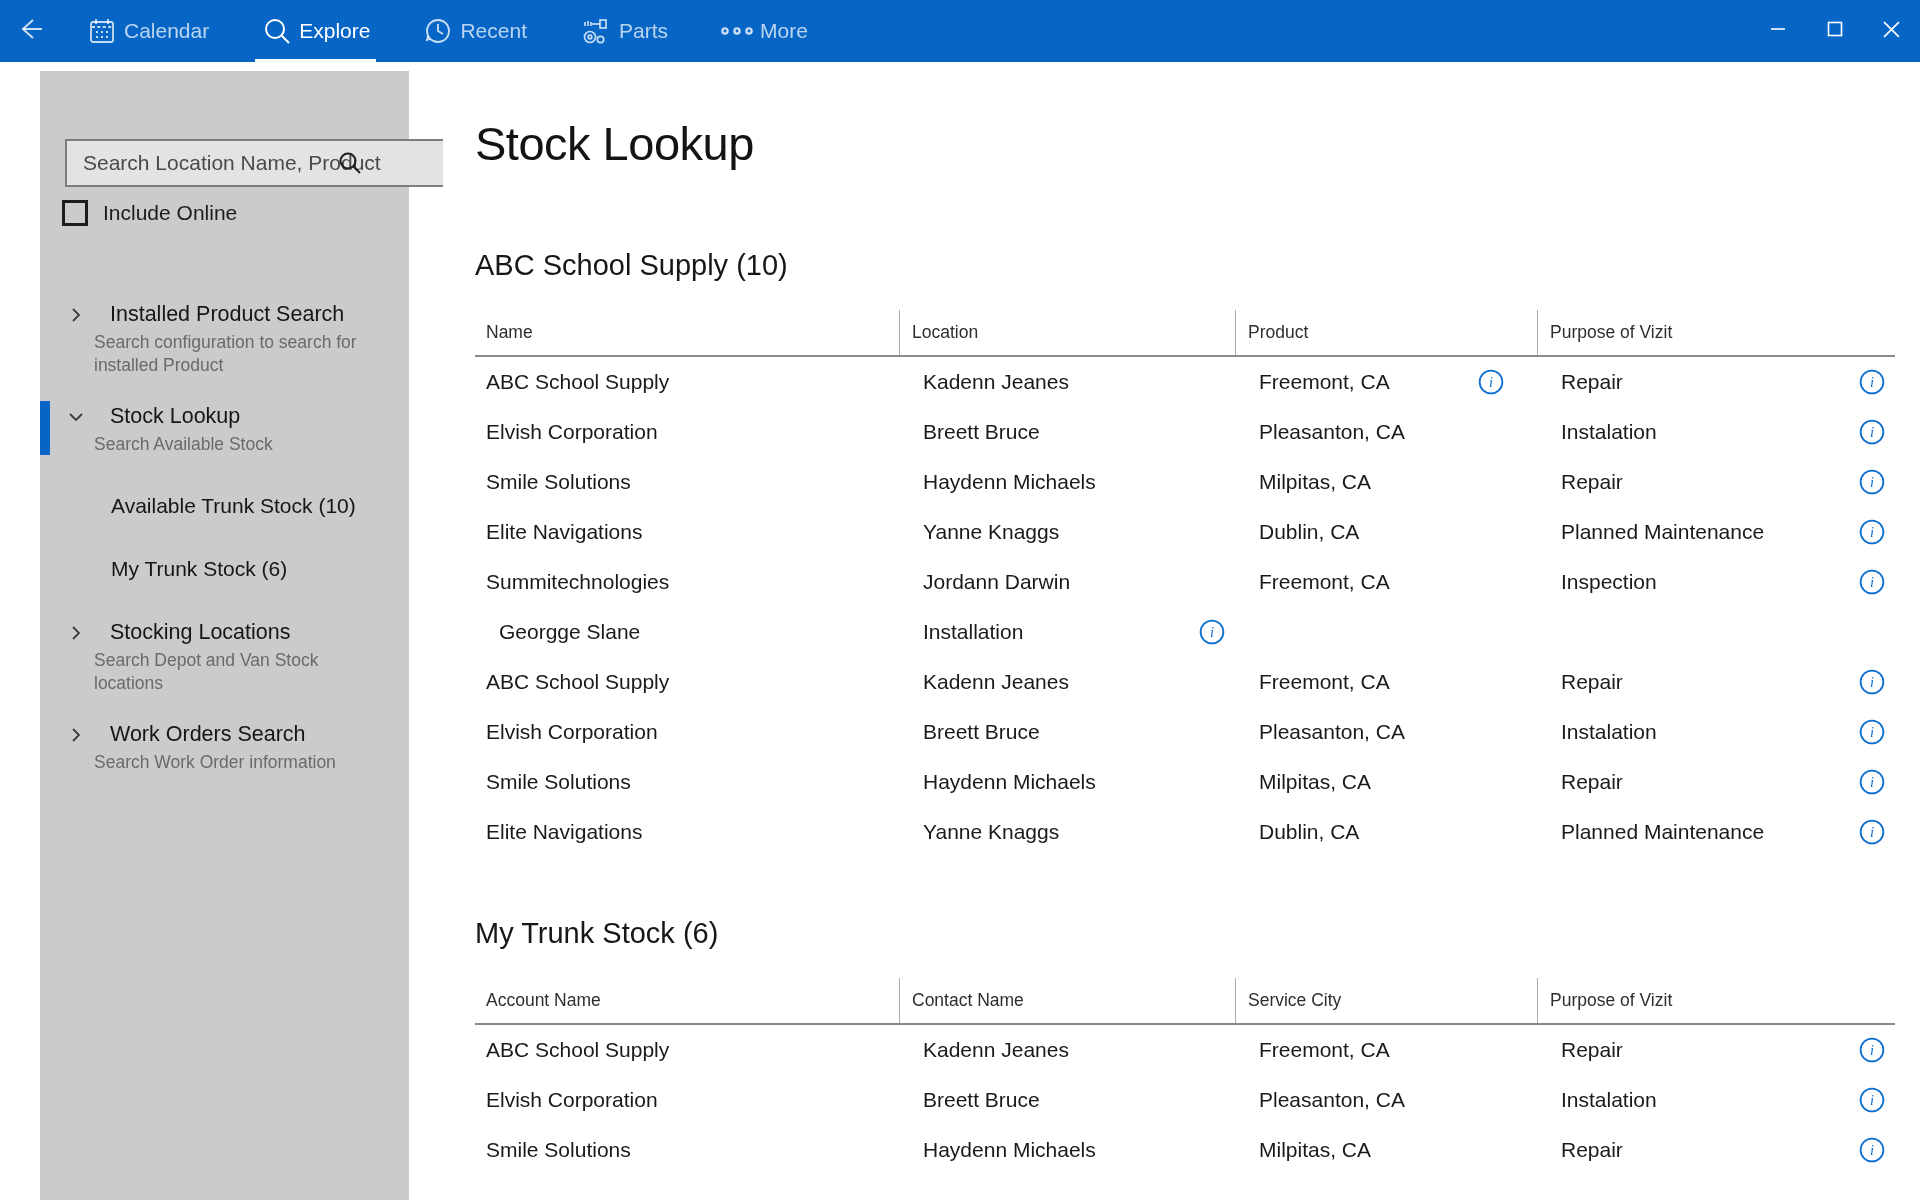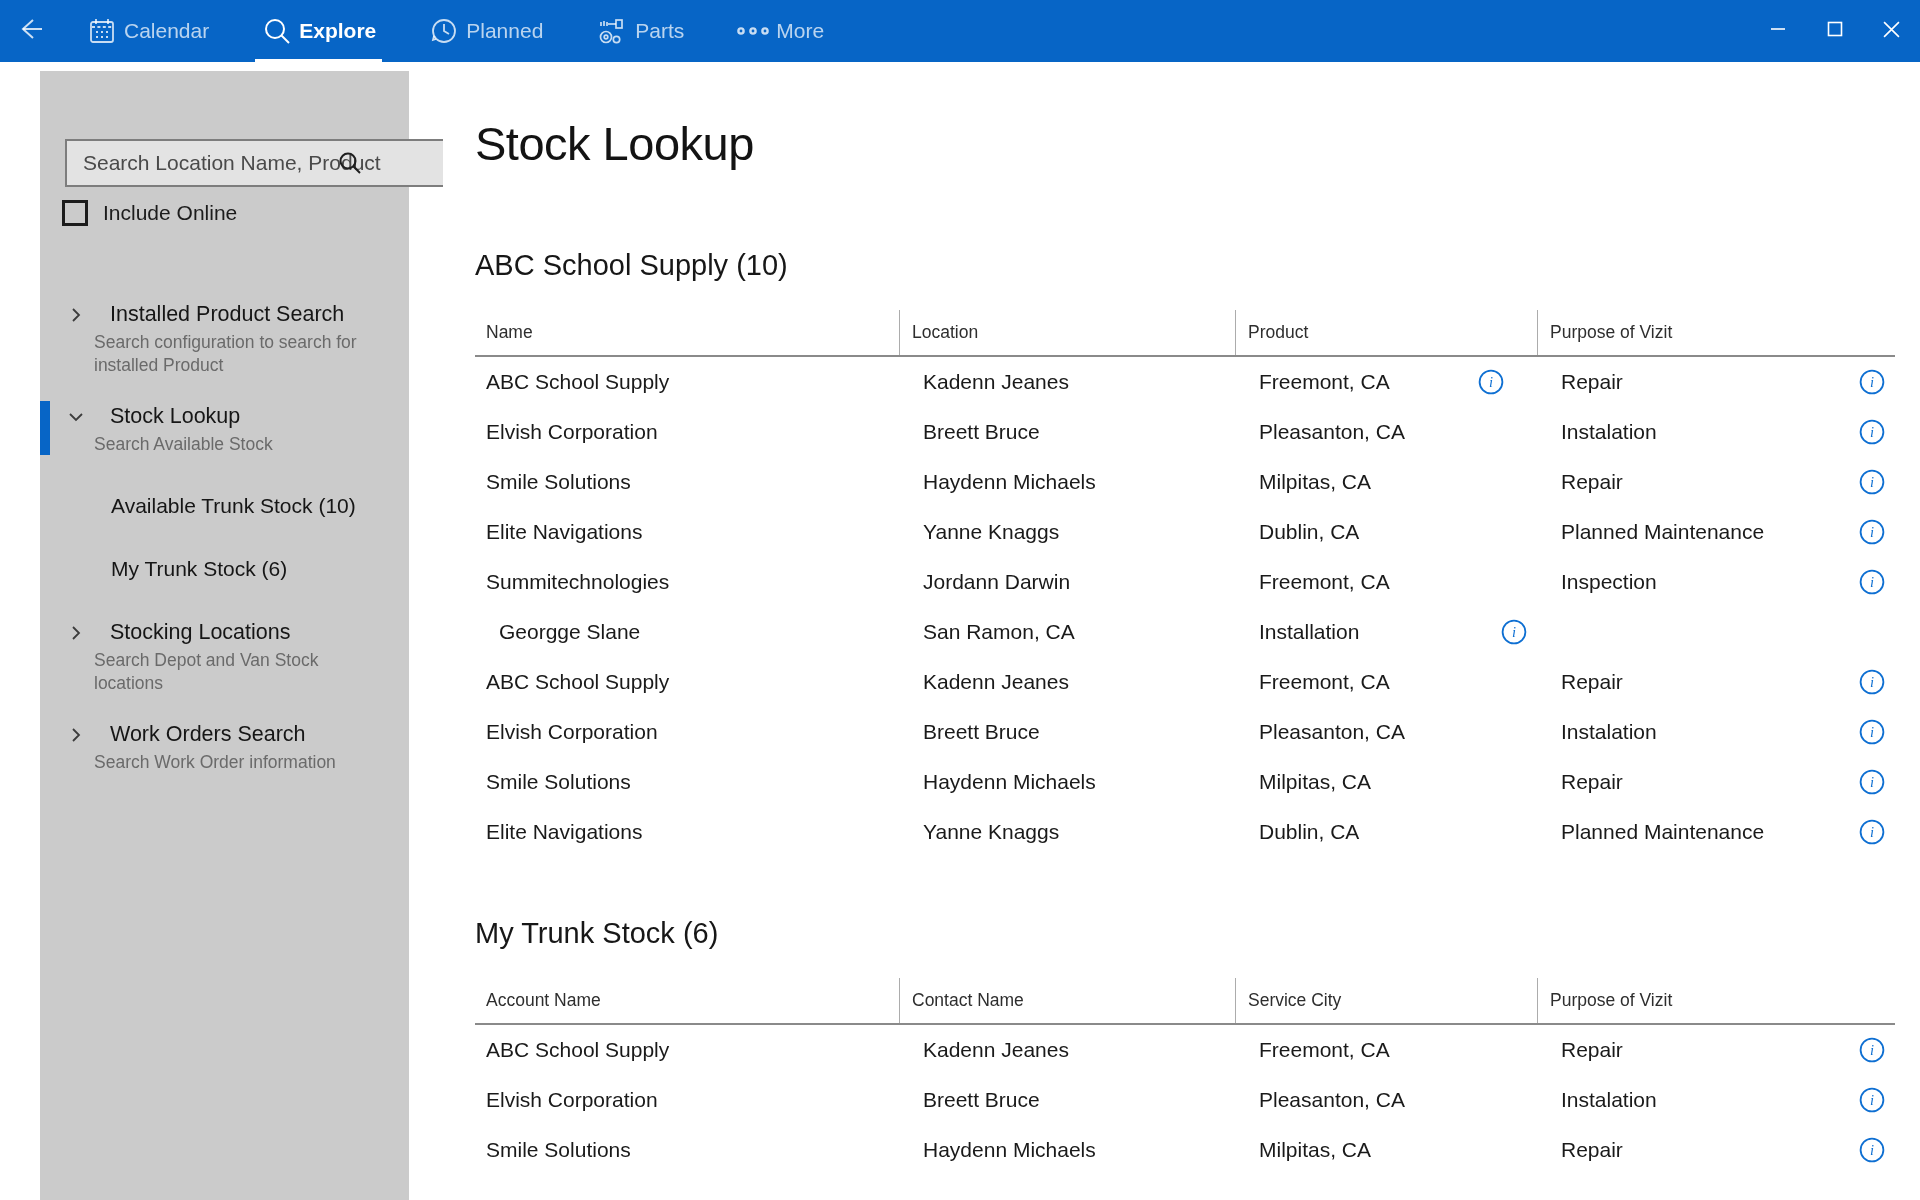--- a/index.html
+++ b/index.html
@@ -9,21 +9,21 @@
 
   
   .topbar { position:absolute; top:0; left:0; width:1920px; height:62px;
             background:#0765C6; display:flex; align-items:stretch; }
   .back-btn { width:60px; display:flex; align-items:center; justify-content:center; cursor:pointer; }
   .nav { display:flex; align-items:stretch; }
   .nav-item { position:relative; display:flex; align-items:center; gap:6px;
               padding:0 26px; color:rgba(255,255,255,0.72); font-size:21px; cursor:pointer; }
   .nav-item .ico { display:flex; align-items:center; }
   .nav-item svg { stroke:rgba(255,255,255,0.78); }
-  .nav-item.active { color:#ffffff; font-weight:bold; }
+  .nav-item.active { color:#ffffff; font-weight:normal; }
   .nav-item.active svg { stroke:#ffffff; }
   .nav-item.active::after { content:""; position:absolute; left:20px; right:20px; bottom:0;
                             height:3px; background:#ffffff; }
   .win-controls { margin-left:auto; display:flex; }
   .win-btn { width:57px; display:flex; align-items:center; justify-content:center; cursor:pointer; }
 
   
   .sidebar { position:absolute; top:71px; left:0; width:369px; height:1138px; background:#CBCBCB;margin-left:40px; }
   .search-wrap { position:relative; margin:68px 32px 0 25px; }
   .search-input { width:386px; height:48px; background:#E3E3E3; border:2px solid #7D7D7D;
@@ -106,21 +106,21 @@
           <span>Explore</span>
         </div>
         <div class="nav-item">
           <span class="ico">
             <svg width="32" height="32" viewBox="0 0 32 32" fill="none" stroke-width="1.8">
               <circle cx="16" cy="16" r="11"></circle>
               <path d="M16 9 v7 l5 3"></path>
               <path d="M8 24 l-3 1 1-4" fill="none"></path>
             </svg>
           </span>
-          <span>Planned</span>
+          <span>Recent</span>
         </div>
         <div class="nav-item">
           <span class="ico">
             <svg width="34" height="34" viewBox="0 0 34 34" fill="none" stroke-width="1.7">
               <path d="M6 8 v4 M9 7 v5 M12 8 v4"></path>
               <path d="M13 10 h8"></path>
               <rect x="21" y="6" width="6" height="8"></rect>
               <circle cx="11" cy="23" r="5.5"></circle>
               <circle cx="11" cy="23" r="1.8"></circle>
               <circle cx="21.5" cy="25.5" r="3.2"></circle>
@@ -352,23 +352,20 @@
                     <circle cx="14" cy="14" r="11.4" stroke="#0E6FD2" stroke-width="1.8"></circle>
                     <text x="14" y="19.4" text-anchor="middle" font-size="14.5" font-style="italic" font-family="Liberation Serif, serif" fill="#0E6FD2">i</text>
                   </svg>
                 </span>
               </div>
             </div>
             <div class="tbl-row">
               <div class="cell c2">
                 <span>Georgge Slane</span>
               </div>
-              <div class="cell c3">
-                <span>San Ramon, CA</span>
-              </div>
               <div class="cell c4 with-icon">
                 <span>Installation</span>
                 <span class="info-btn">
                   <svg width="28" height="28" viewBox="0 0 28 28" fill="none">
                     <circle cx="14" cy="14" r="11.4" stroke="#0E6FD2" stroke-width="1.8"></circle>
                     <text x="14" y="19.4" text-anchor="middle" font-size="14.5" font-style="italic" font-family="Liberation Serif, serif" fill="#0E6FD2">i</text>
                   </svg>
                 </span>
               </div>
             </div>

